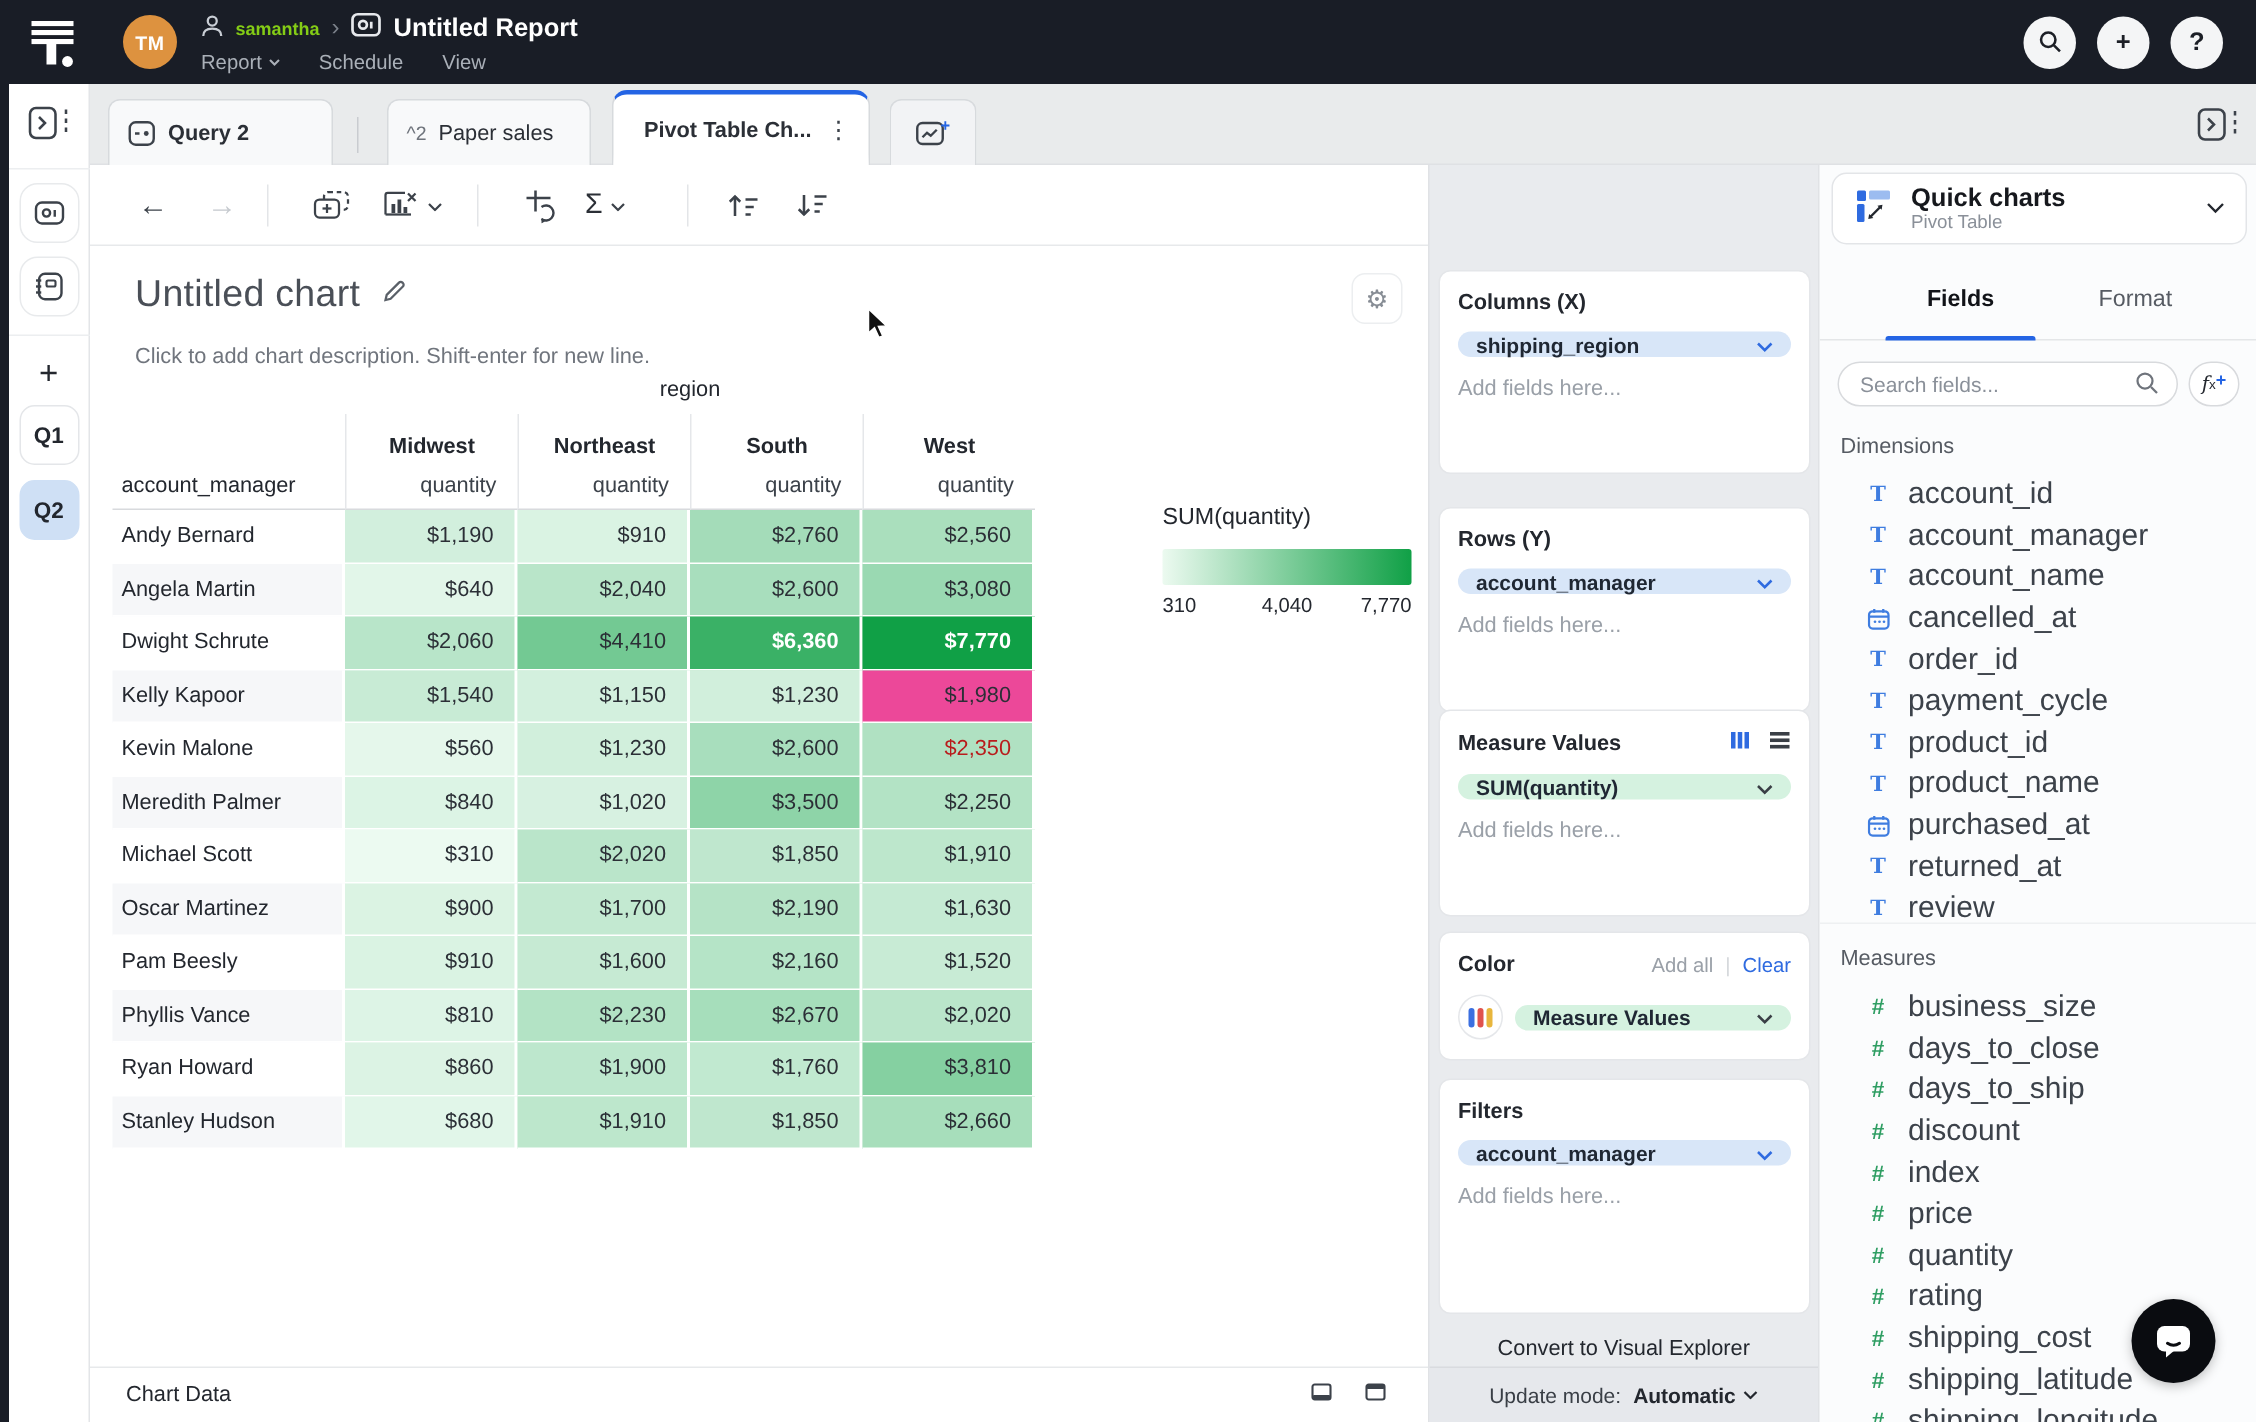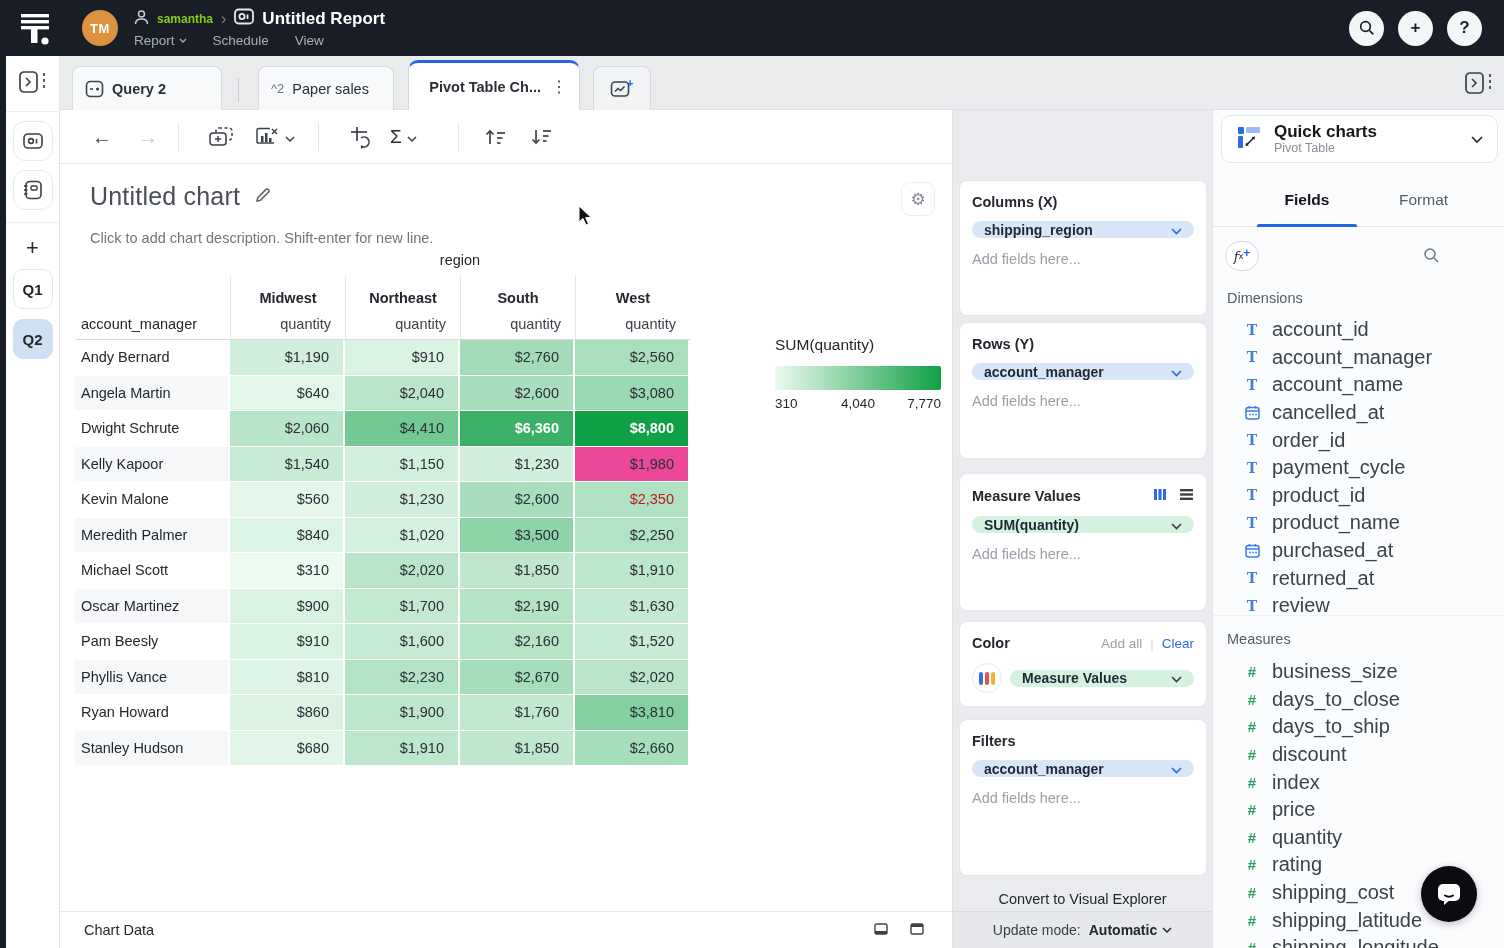--- a/index.html
+++ b/index.html
@@ -382,21 +382,21 @@
         <div class="pcell" style="background: rgb(170, 223, 189); color: rgb(43, 47, 54);">$2,560</div>
         <div class="prow-name alt">Angela Martin</div>
         <div class="pcell" style="background: rgb(226, 246, 233); color: rgb(43, 47, 54);">$640</div>
         <div class="pcell" style="background: rgb(185, 229, 201); color: rgb(43, 47, 54);">$2,040</div>
         <div class="pcell" style="background: rgb(168, 222, 189); color: rgb(43, 47, 54);">$2,600</div>
         <div class="pcell" style="background: rgb(154, 217, 178); color: rgb(43, 47, 54);">$3,080</div>
         <div class="prow-name">Dwight Schrute</div>
         <div class="pcell" style="background: rgb(184, 229, 201); color: rgb(43, 47, 54);">$2,060</div>
         <div class="pcell" style="background: rgb(115, 201, 147); color: rgb(43, 47, 54);">$4,410</div>
         <div class="pcell" style="background: rgb(58, 177, 102); color: rgb(255, 255, 255); font-weight: 600;">$6,360</div>
-        <div class="pcell" style="background: rgb(16, 160, 70); color: rgb(255, 255, 255); font-weight: 600;">$8,800</div>
+        <div class="pcell" style="background: rgb(16, 160, 70); color: rgb(255, 255, 255); font-weight: 600;">$7,770</div>
         <div class="prow-name alt">Kelly Kapoor</div>
         <div class="pcell" style="background: rgb(200, 235, 213); color: rgb(43, 47, 54);">$1,540</div>
         <div class="pcell" style="background: rgb(211, 240, 222); color: rgb(43, 47, 54);">$1,150</div>
         <div class="pcell" style="background: rgb(209, 239, 220); color: rgb(43, 47, 54);">$1,230</div>
         <div class="pcell" style="background: #ec4899; color: rgb(43, 47, 54);">$1,980</div>
         <div class="prow-name">Kevin Malone</div>
         <div class="pcell" style="background: rgb(229, 247, 235); color: rgb(43, 47, 54);">$560</div>
         <div class="pcell" style="background: rgb(209, 239, 220); color: rgb(43, 47, 54);">$1,230</div>
         <div class="pcell" style="background: rgb(168, 222, 189); color: rgb(43, 47, 54);">$2,600</div>
         <div class="pcell" style="background: rgb(176, 225, 194); color: #b91c1c;">$2,350</div>
@@ -468,21 +468,21 @@
     <div class="card-title">Columns (X)</div>
     <div class="pill blue">
       <span>shipping_region</span>
       <span class="pill-chev"><svg width="11" height="7" viewBox="0 0 11 7">
             <polyline points="1,1 5.5,5.5 10,1" fill="none" stroke="#2f6be0" stroke-width="1.7"></polyline>
           </svg></span>
     </div>
     <div class="add-fields">Add fields here...</div>
   </div>
 
-  <div class="card" style="top:212px; height:137px;">
+  <div class="card" style="top:228px; height:137px;">
     <div class="card-title">Rows (Y)</div>
     <div class="pill blue">
       <span>account_manager</span>
       <span class="pill-chev"><svg width="11" height="7" viewBox="0 0 11 7">
             <polyline points="1,1 5.5,5.5 10,1" fill="none" stroke="#2f6be0" stroke-width="1.7"></polyline>
           </svg></span>
     </div>
     <div class="add-fields">Add fields here...</div>
   </div>
 
@@ -578,20 +578,21 @@
           <polyline points="1,1 6,6 11,1" fill="none" stroke="#23272e" stroke-width="1.6"></polyline>
         </svg></span>
   </div>
 
   <div id="fields-tabs">
     <span class="ftab" id="ftab-fields">Fields</span>
     <span class="ftab" id="ftab-format">Format</span>
   </div>
 
   <div id="search-row">
+    <input id="search-input" placeholder="Search fields..." style="">
     <span class="search-glass">
       <svg width="17" height="17" viewBox="0 0 17 17">
           <circle cx="7" cy="7" r="5" fill="none" stroke="#6f747c" stroke-width="1.5"></circle>
           <line x1="11" y1="11" x2="15" y2="15" stroke="#6f747c" stroke-width="1.5"></line>
         </svg>
     </span>
     <span id="fx-btn">
         <span class="fx-f">f</span>
         <sub style="font-size:9px;">x</sub>
         <span class="fx-plus">+</span>

